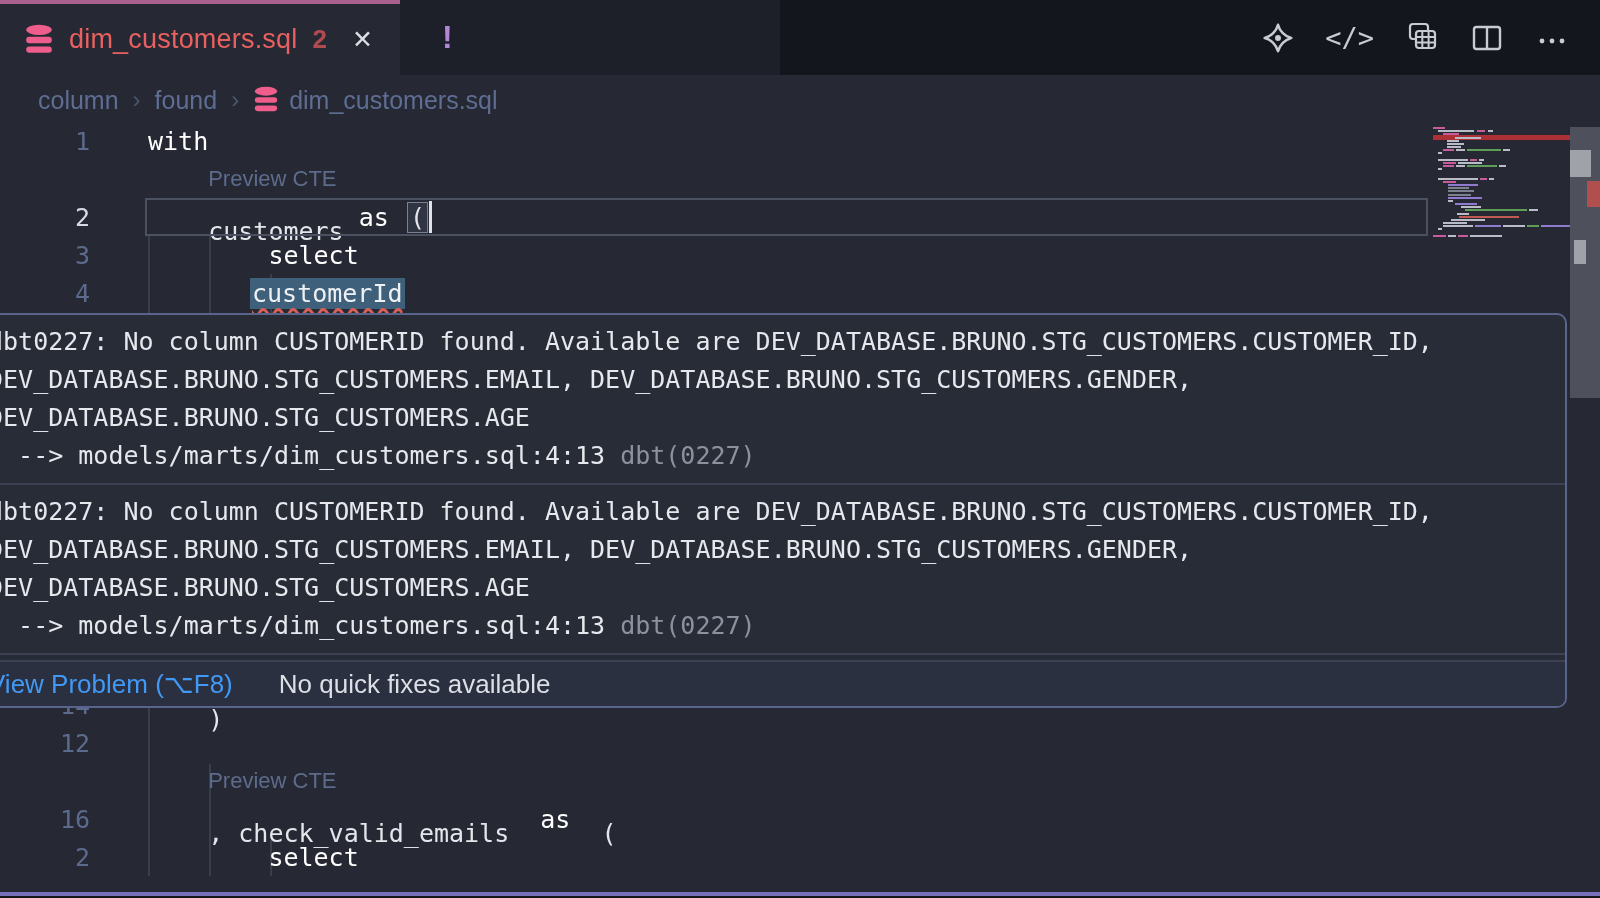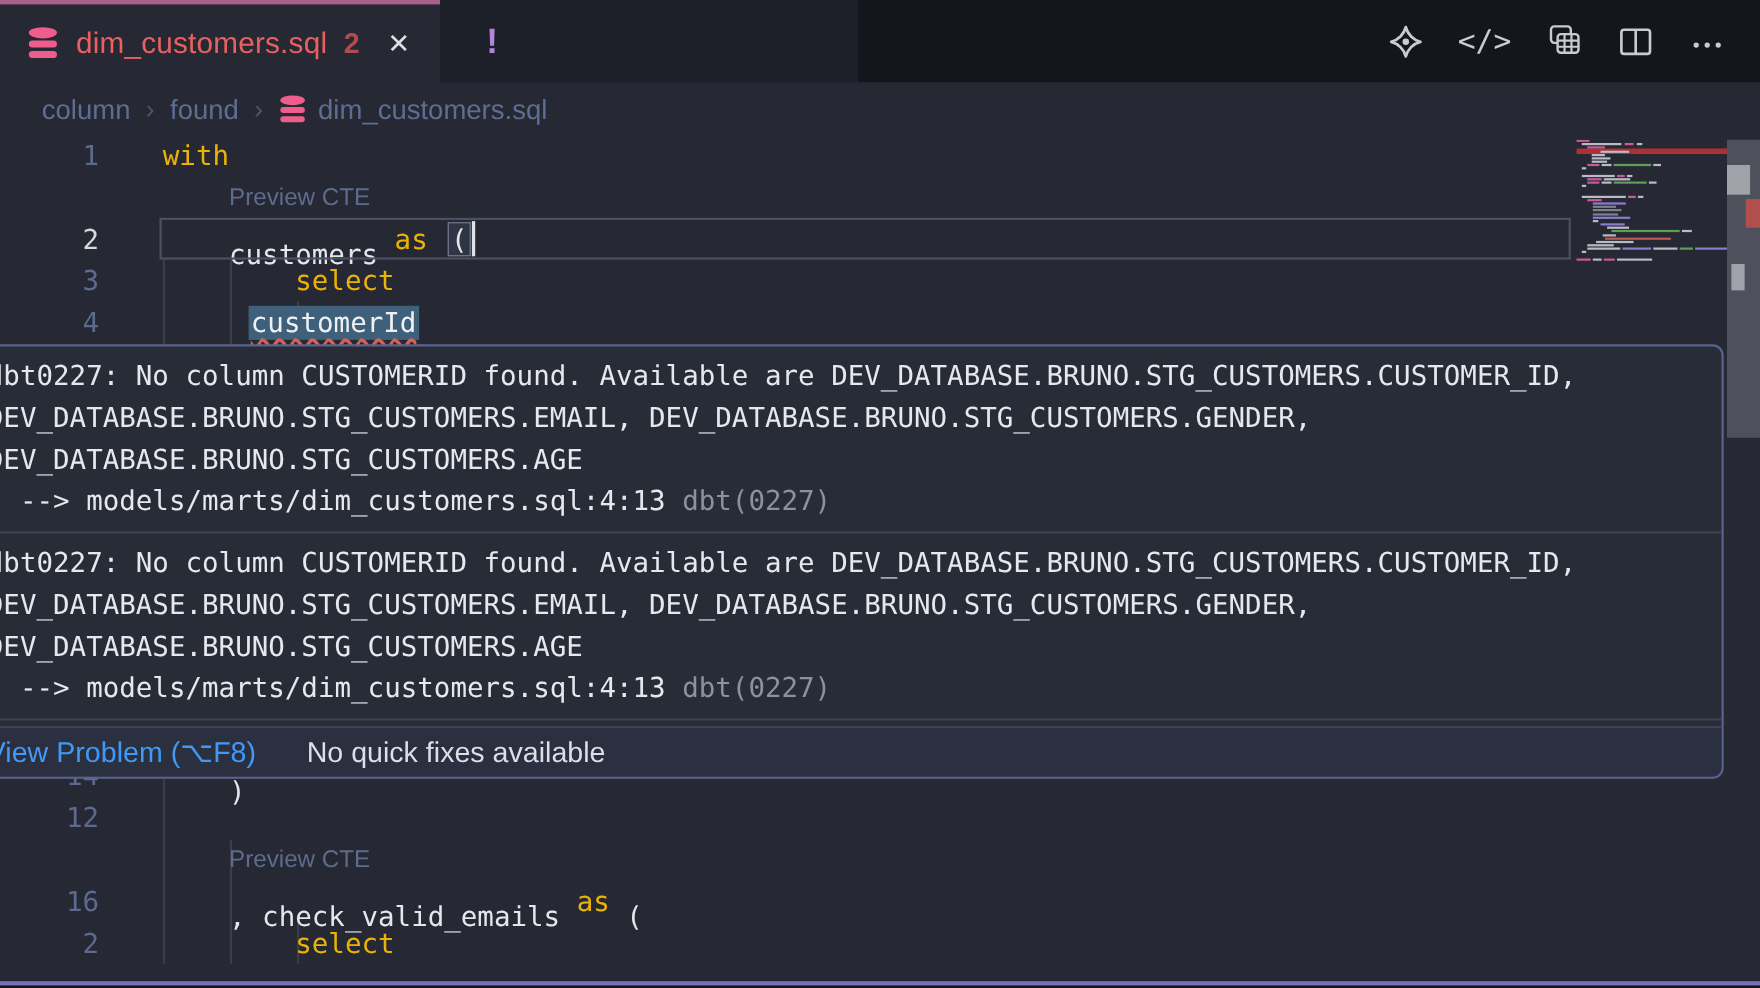--- a/index.html
+++ b/index.html
@@ -27,21 +27,21 @@
   .crumb-sep{color:#4b5671;font-size:24px;}
   .crumb-file{color:#5e6d92;display:flex;align-items:center;gap:10px;}
   
   #code-top{position:absolute;top:122px;left:0;right:0;z-index:1;}
   #code-bottom{position:absolute;top:686px;left:0;right:0;z-index:1;}
   .code-row{display:flex;height:38px;align-items:center;font-family:"DejaVu Sans Mono",monospace;font-size:25px;}
   .ln{width:90px;text-align:right;color:#5c6a8d;flex:none;font-size:25px;}
   .code-row.current .ln{color:#d6d9e0;}
   .codeline{margin-left:58px;white-space:pre;display:flex;align-items:center;}
   .lens{font-family:"Liberation Sans",sans-serif;font-size:22px;color:#5d6b8c;cursor:pointer;}
-  .tok-kw{color:#eab308;}
+  .tok-kw{color:#ffffff;}
   .tok-id,.tok-plain{color:#e3e6ea;margin-top:28px;}
   .tok-bracket{color:#e3e6ea;border:1.5px solid #7a8196;background:#303544;padding:0 2px;margin-left:3px;}
   .cursor{display:inline-block;width:3px;height:32px;background:#dfe2e8;margin-left:1px;}
   .tok-errword{color:#eef1f4;background:#3f607a;padding:1px 2px;
       text-decoration-line:underline;text-decoration-style:wavy;text-decoration-color:#d85f56;
       text-decoration-thickness:2.5px;text-underline-offset:6px;}
   #current-line-box{position:absolute;left:145px;top:198px;width:1283px;height:38px;
       border:2px solid #4c5162;z-index:2;pointer-events:none;}
   .iguide{position:absolute;width:1.5px;background:#3a3e4c;z-index:0;}
   
@@ -141,21 +141,21 @@
       <div class="code-row current">
         <div class="ln">2</div>
         <div class="codeline" style="padding-left: 60.2px;"><span class="tok-id">customers</span><span class="tok-plain"> </span><span class="tok-kw">as</span><span class="tok-plain"> </span><span class="tok-bracket">(</span><span class="cursor"></span></div>
       </div>
       <div class="code-row">
         <div class="ln">3</div>
         <div class="codeline" style="padding-left: 120.4px;"><span class="tok-kw">select</span></div>
       </div>
       <div class="code-row">
         <div class="ln">4</div>
-        <div class="codeline" style="padding-left: 78px;"><span class="tok-errword">customerId</span></div>
+        <div class="codeline" style="padding-left: 102px;"><span class="tok-errword">customerId</span></div>
       </div>
     </div>
   <div id="current-line-box"></div>
 
   <div class="iguide" style="left:148px;top:236px;height:77px;"></div>
   <div class="iguide" style="left:209px;top:236px;height:77px;"></div>
   <div class="iguide" style="left:270px;top:274px;height:39px;"></div>
   <div class="iguide" style="left:148px;top:708px;height:168px;"></div>
   <div class="iguide" style="left:209px;top:764px;height:112px;"></div>
   <div class="iguide" style="left:270px;top:840px;height:36px;"></div>
@@ -168,21 +168,21 @@
       <div class="code-row">
         <div class="ln">12</div>
         <div class="codeline" style="padding-left: 0px;"></div>
       </div>
       <div class="code-row">
         <div class="ln"></div>
         <div class="codeline" style="padding-left: 60.2px;"><span class="lens">Preview CTE</span></div>
       </div>
       <div class="code-row">
         <div class="ln">16</div>
-        <div class="codeline" style="padding-left: 60.2px;"><span class="tok-id">, check_valid_emails </span><span class="tok-kw">as</span><span class="tok-id"> (</span></div>
+        <div class="codeline" style="padding-left: 60.2px; gap: 16px;"><span class="tok-id">, check_valid_emails </span><span class="tok-kw">as</span><span class="tok-id"> (</span></div>
       </div>
       <div class="code-row">
         <div class="ln">2</div>
         <div class="codeline" style="padding-left: 120.4px;"><span class="tok-kw">select</span></div>
       </div>
     </div>
 
   <div id="hover">
     <div id="hover-body">
         <div class="hover-block">

